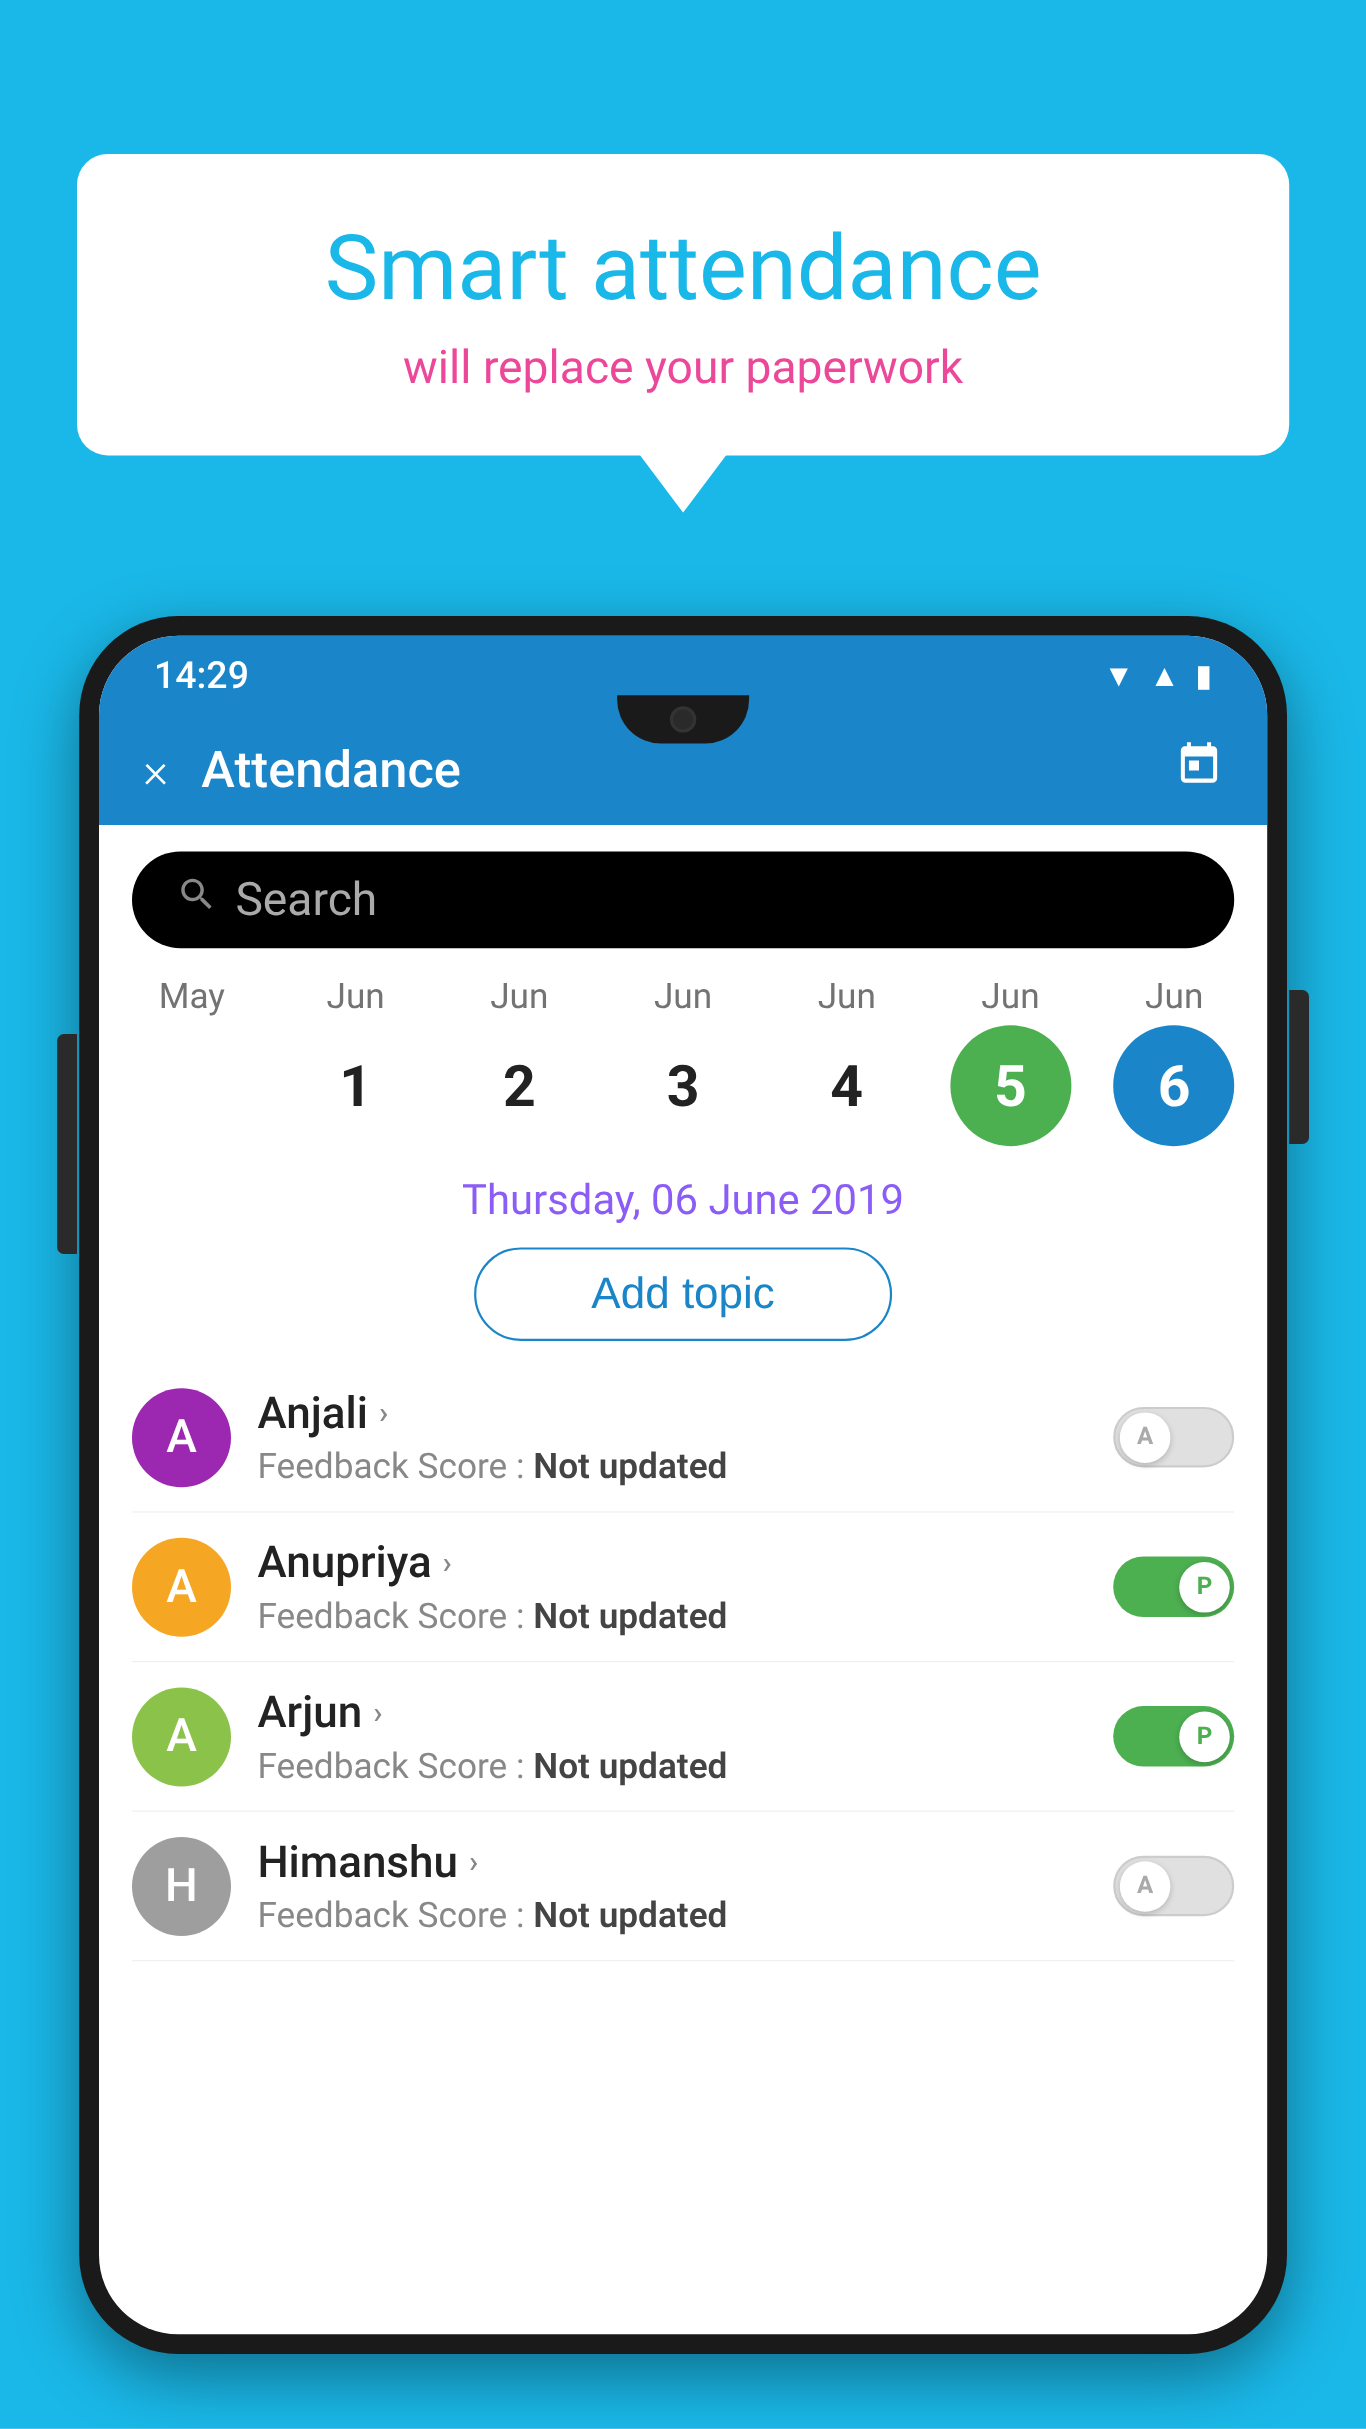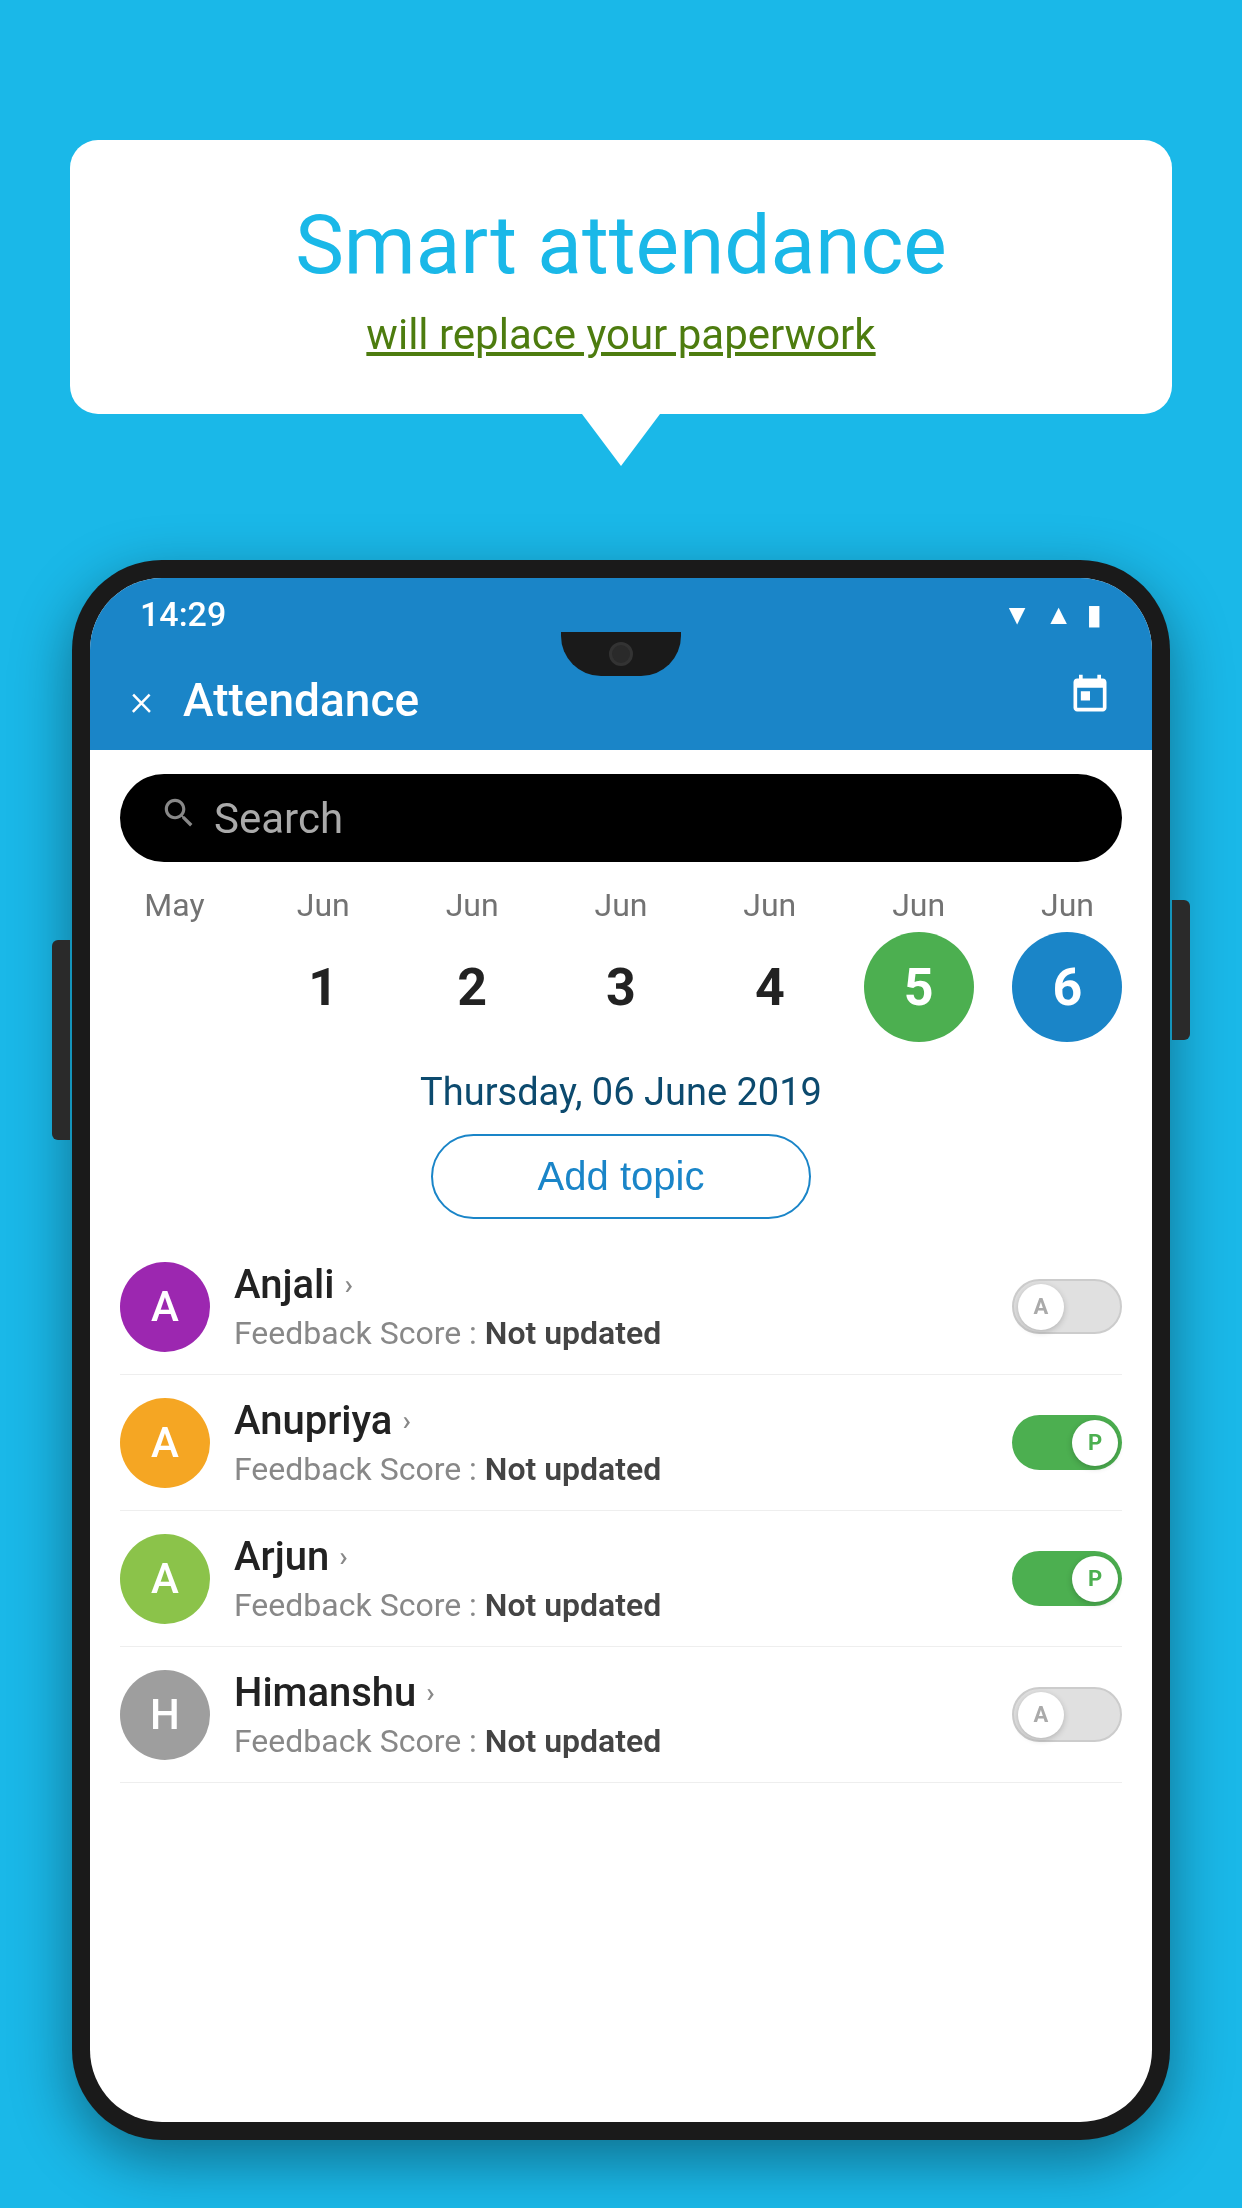--- a/index.html
+++ b/index.html
@@ -40,23 +40,22 @@
     }
     .bubble-title {
       font-size: 82px;
       color: #1ab8e8;
       font-weight: 400;
       line-height: 1.1;
       margin-bottom: 20px;
     }
     .bubble-subtitle {
       font-size: 42px;
-      color: #4d7c0f;
+      color: #ec4899;
       font-weight: 400;
-      text-decoration: underline;
     }
 
     
     .phone-wrapper {
       position: absolute;
       top: 560px;
       left: 72px;
       right: 72px;
       bottom: 0;
     }
@@ -229,21 +228,21 @@
       color: white;
     }
 
     
     .selected-date-info {
       text-align: center;
       margin: 18px 0 0;
     }
     .selected-date-text {
       font-size: 38px;
-      color: #0c4a6e;
+      color: #8b5cf6;
       font-weight: 400;
     }
 
     
     .add-topic-btn {
       display: block;
       margin: 20px auto;
       border: 2.5px solid #1a85c8;
       background: white;
       border-radius: 50px;

